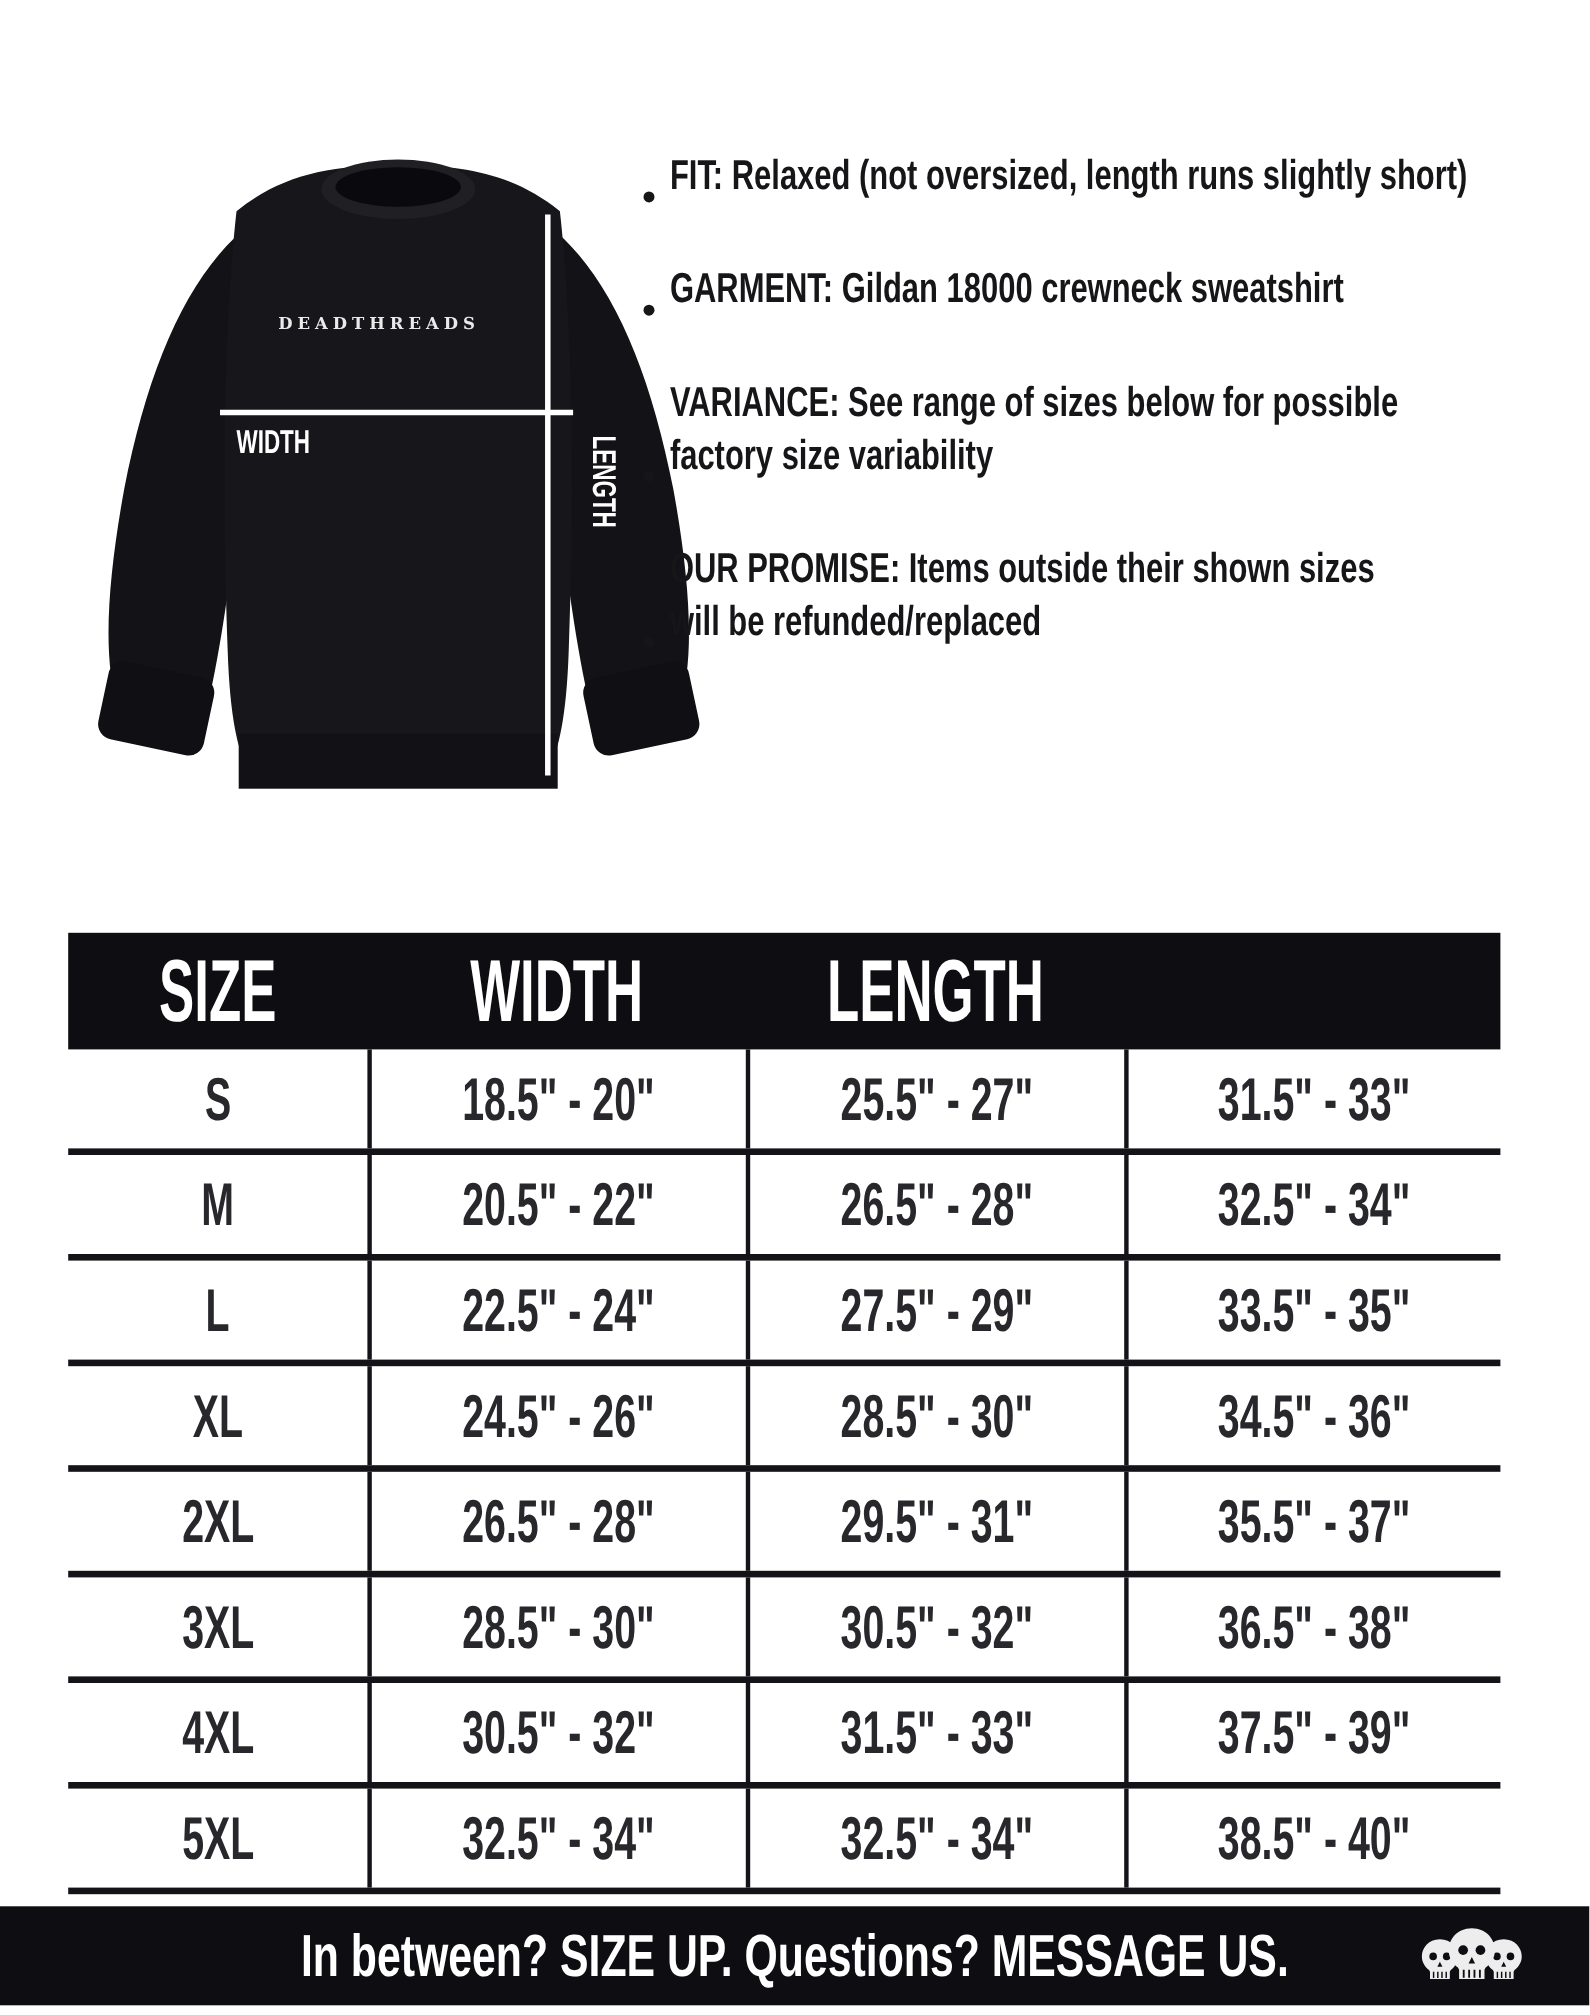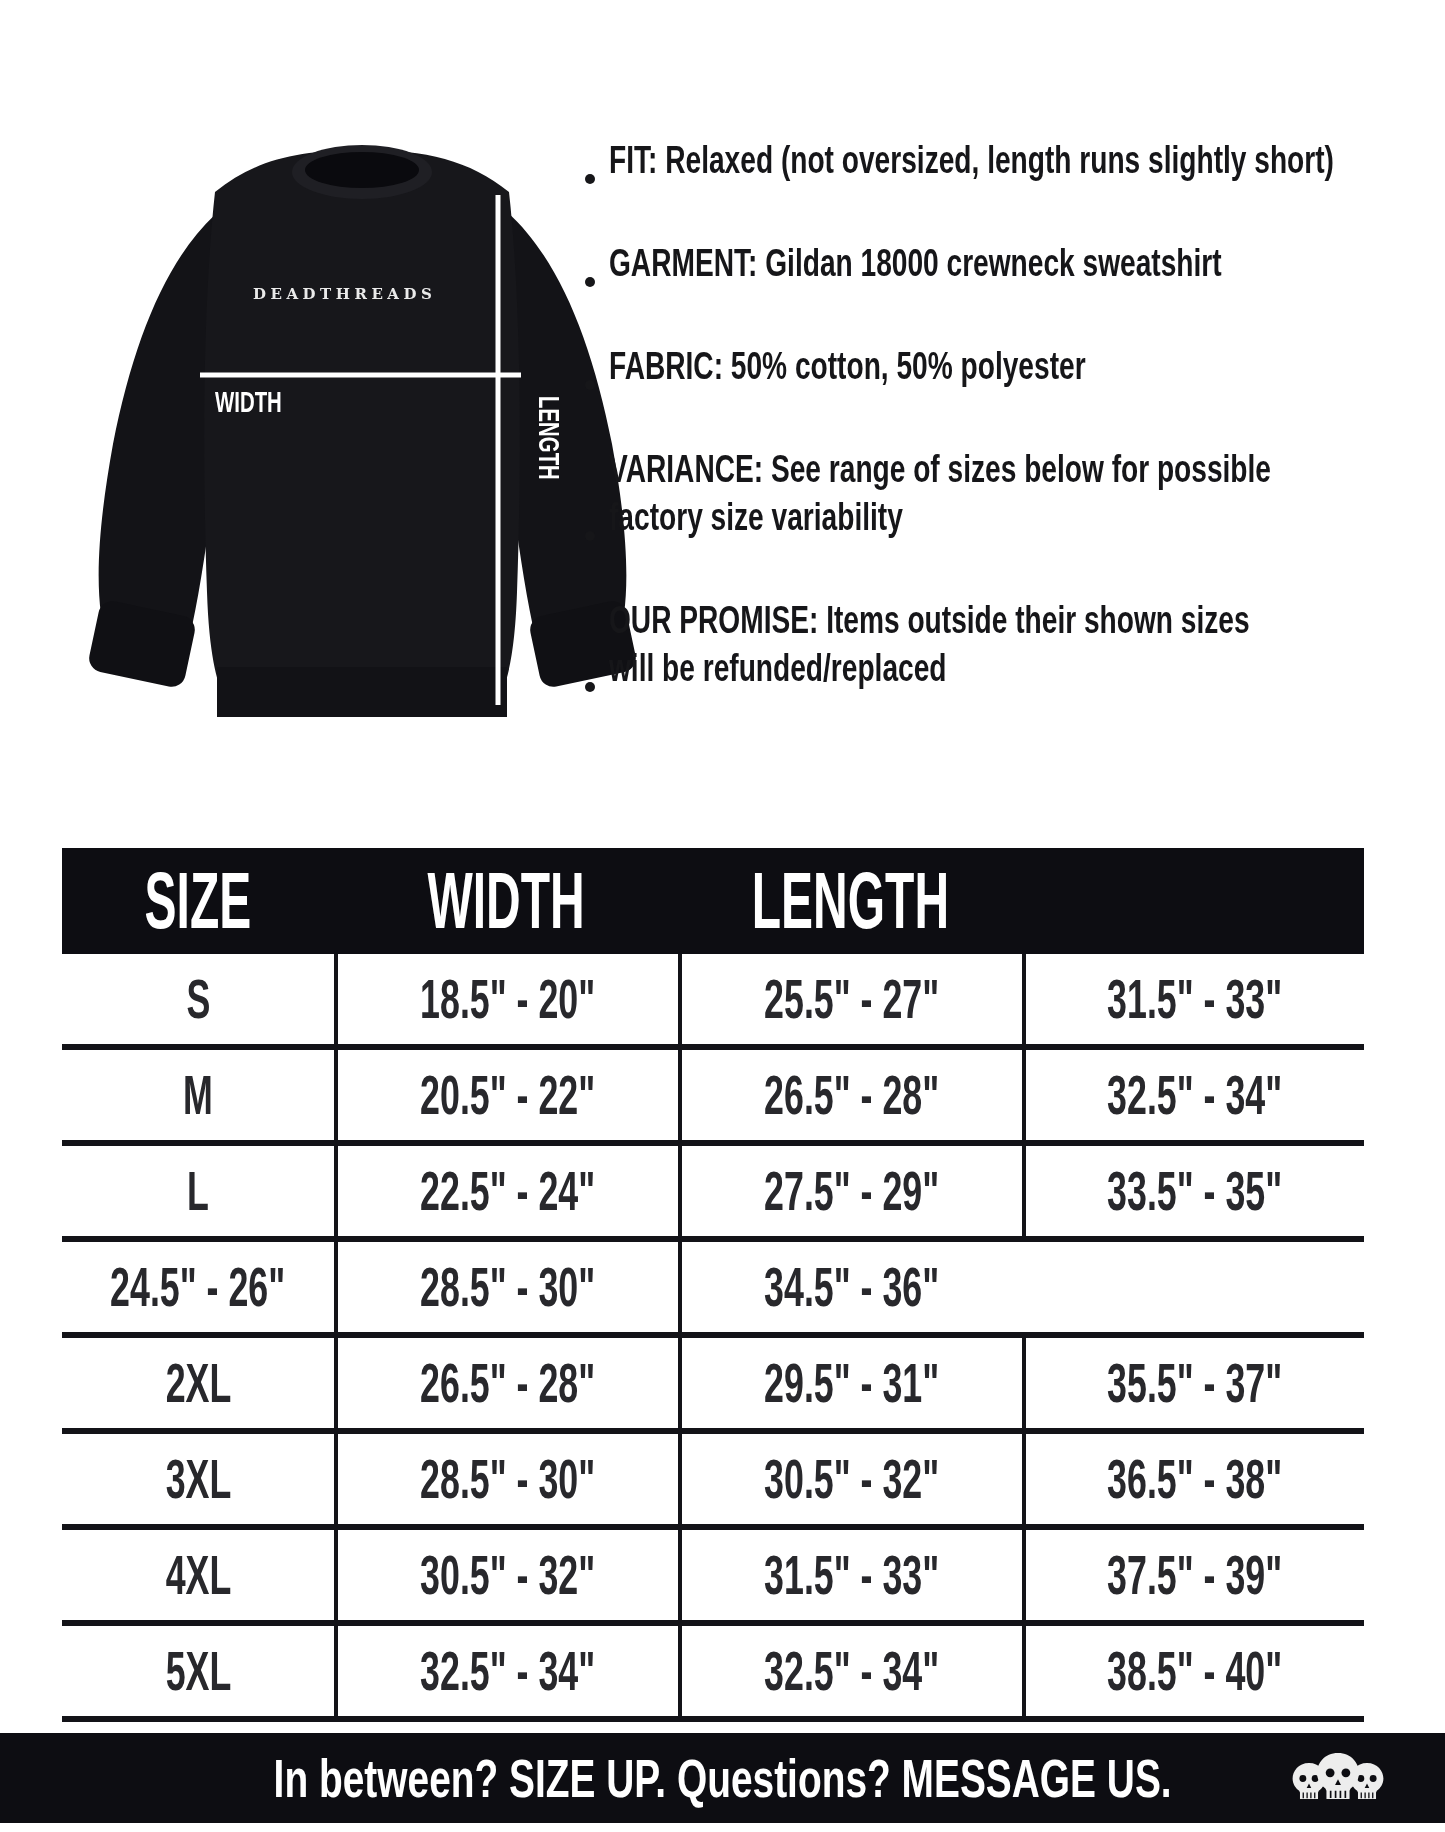--- a/index.html
+++ b/index.html
@@ -77,26 +77,20 @@
     </li>
     <li>
       <span class="bullet-dot"></span>
       <span class="btext">
           <span class="bline"><span class="cond left">GARMENT: Gildan 18000 crewneck sweatshirt</span></span>
         </span>
     </li>
     <li>
       <span class="bullet-dot"></span>
       <span class="btext">
-          <span class="bline"><span class="cond left">FABRIC: 50% cotton, 50% polyester</span></span>
-        </span>
-    </li>
-    <li>
-      <span class="bullet-dot"></span>
-      <span class="btext">
         <span class="bline"><span class="cond left">VARIANCE: See range of sizes below for possible</span></span>
         <span class="bline"><span class="cond left">factory size variability</span></span>
       </span>
     </li>
     <li>
       <span class="bullet-dot"></span>
       <span class="btext">
         <span class="bline"><span class="cond left">OUR PROMISE: Items outside their shown sizes</span></span>
         <span class="bline"><span class="cond left">will be refunded/replaced</span></span>
       </span>
@@ -146,20 +140,23 @@
           <span class="cell-text cond">22.5" - 24"</span>
         </div>
       <div class="td">
           <span class="cell-text cond">27.5" - 29"</span>
         </div>
       <div class="td">
           <span class="cell-text cond">33.5" - 35"</span>
         </div>
     </div>
     <div class="trow">
+      <div class="td">
+          <span class="cell-text cond">XL</span>
+        </div>
       <div class="td">
           <span class="cell-text cond">24.5" - 26"</span>
         </div>
       <div class="td">
           <span class="cell-text cond">28.5" - 30"</span>
         </div>
       <div class="td">
           <span class="cell-text cond">34.5" - 36"</span>
         </div>
     </div>

